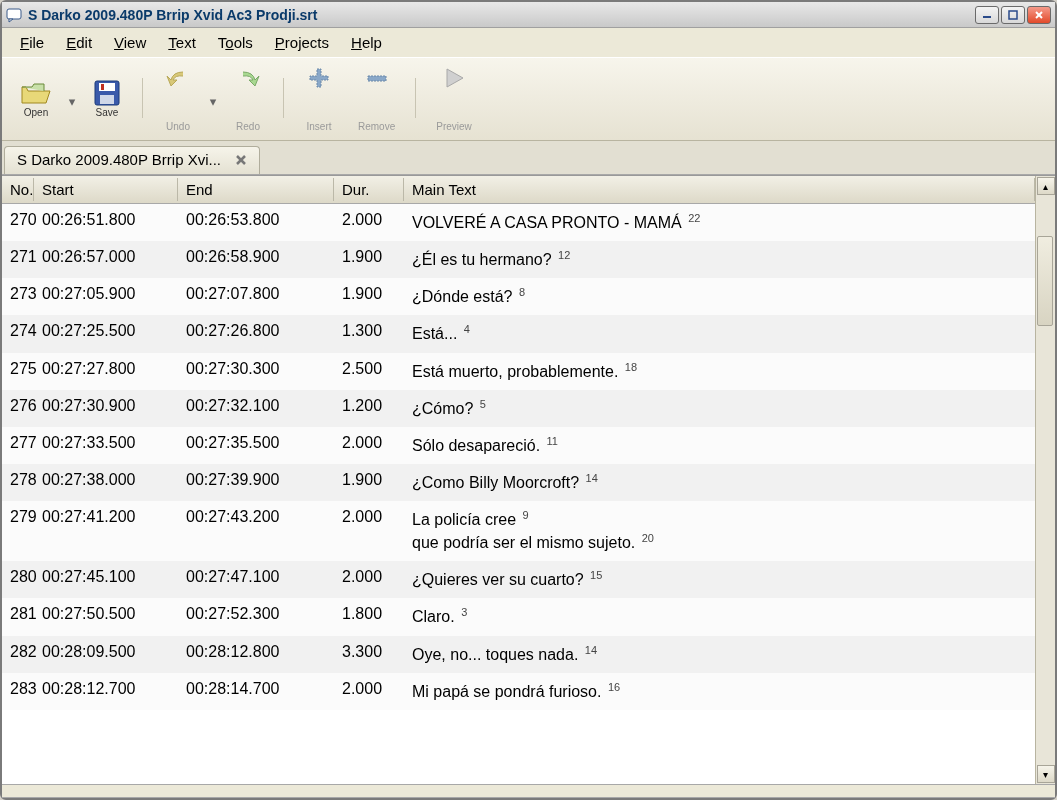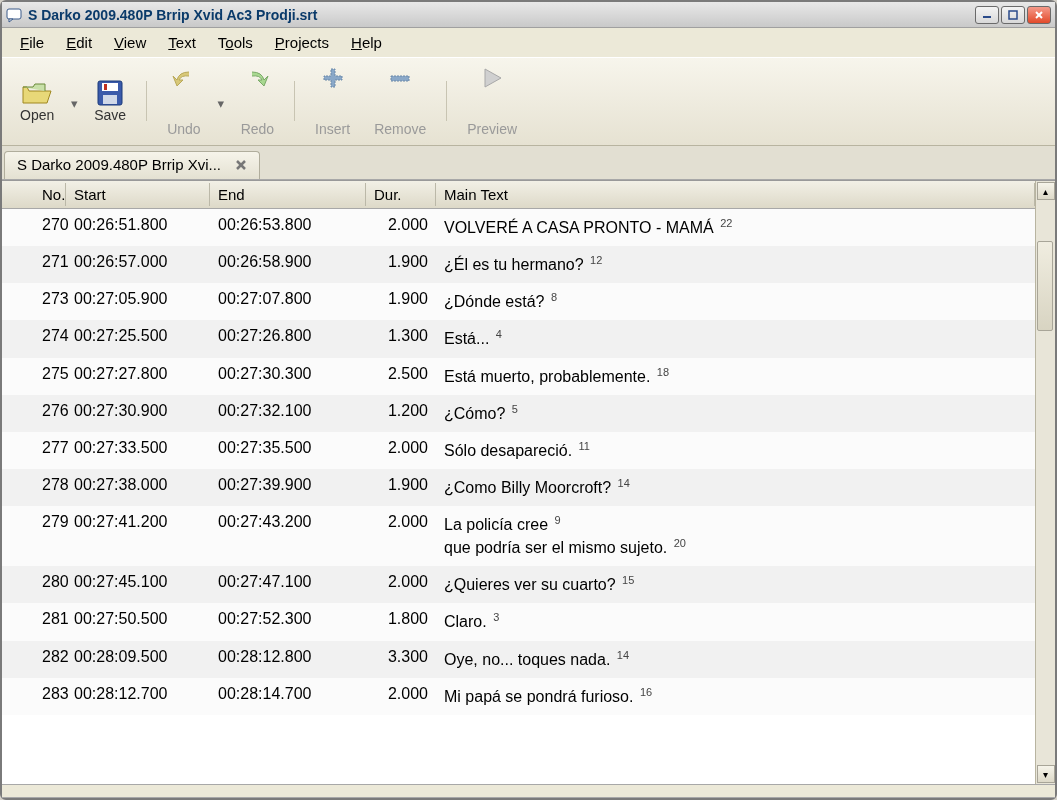--- a/index.html
+++ b/index.html
@@ -61,21 +61,21 @@
     border-top: 1px solid #fff;
     border-bottom: 1px solid #b8b4a0;
     gap: 4px;
   }
   .tb-btn {
     display: flex; flex-direction: column; align-items: center;
     padding: 2px 10px; cursor: pointer;
     min-width: 50px;
   }
   .tb-btn .icon { height: 28px; display:flex; align-items:center; justify-content:center; }
-  .tb-btn .lbl { font-size: 14px; color:#333; }
+  .tb-btn .lbl { font-size: 10px; color:#333; }
   .tb-btn.disabled .lbl { color:#9a9a9a;margin-top:29px; }
   .tb-sep { width:1px; height:40px; background:#c8c4b2; margin: 0 6px; }
   .tb-dd { width:12px; text-align:center; color:#666; cursor:pointer; padding-top:6px;}
   .tabstrip {
     display:flex; align-items:flex-end;
     background:#e2dfd2;
     padding-top:4px; padding-left:2px;
     border-bottom:1px solid #a8a8a8;
     height: 34px;
   }
@@ -103,36 +103,36 @@
     display:flex;
     background: linear-gradient(to bottom,#f2f0e6,#ddd9c8);
     border-bottom:1px solid #a8a8a8;
     font-size:15px;
     height:28px; align-items:center;
   }
   .th {
     padding:3px 8px; border-right:1px solid #bbb8a8; cursor:pointer;
     white-space:nowrap; overflow:hidden;
   }
-  .c-no { width:32px;margin-left:32px; }
+  .c-no { width:32px; }
   .c-start { width:144px; }
   .c-end { width:156px; }
   .c-dur { width:70px; }
   .c-main { flex:1; }
   .tbody { overflow-y:auto; }
   .row {
     display:flex; font-size:16px;
     align-items:flex-start;
     border-bottom:0;
   }
   .row:nth-child(odd){ background:#fbfbfb; }
   .row:nth-child(even){ background:#f1f1f1; }
   .cell { padding:7px 8px; }
   .cell.c-no { text-align:left; }
-  .cell.c-dur { text-align:right; }
+  .cell.c-dur { text-align:left; }
   .cell.c-main { white-space:pre-line; line-height:1.3; }
   .cell.c-main sup { font-size:11px; color:#444; margin-left:2px;}
   .maintext-line sup { font-size:11px; color:#444; margin-left:2px;}
   .vscroll {
     width:20px;
     background:#e8e5d8;
     border-left:1px solid #b8b4a0;
     display:flex; flex-direction:column; align-items:center;
   }
   .vscroll .arrow {

